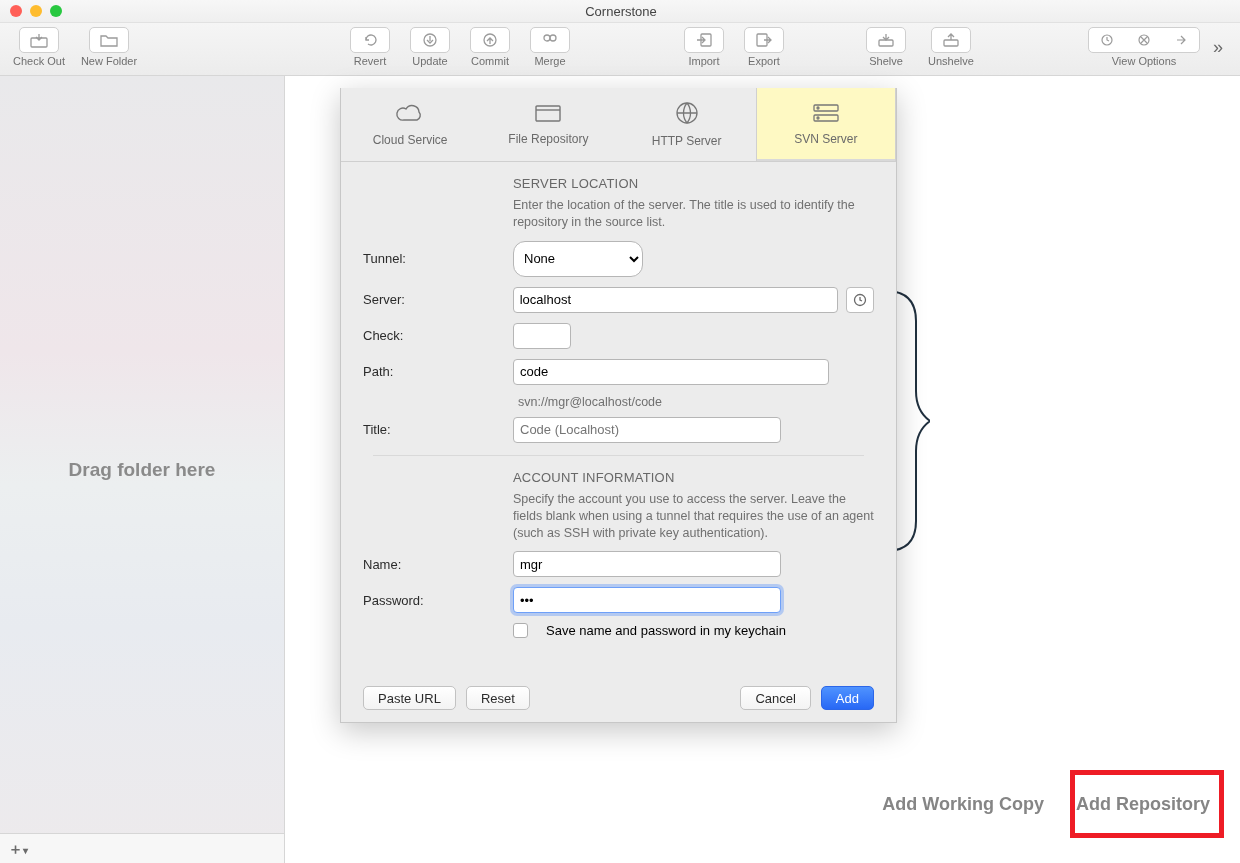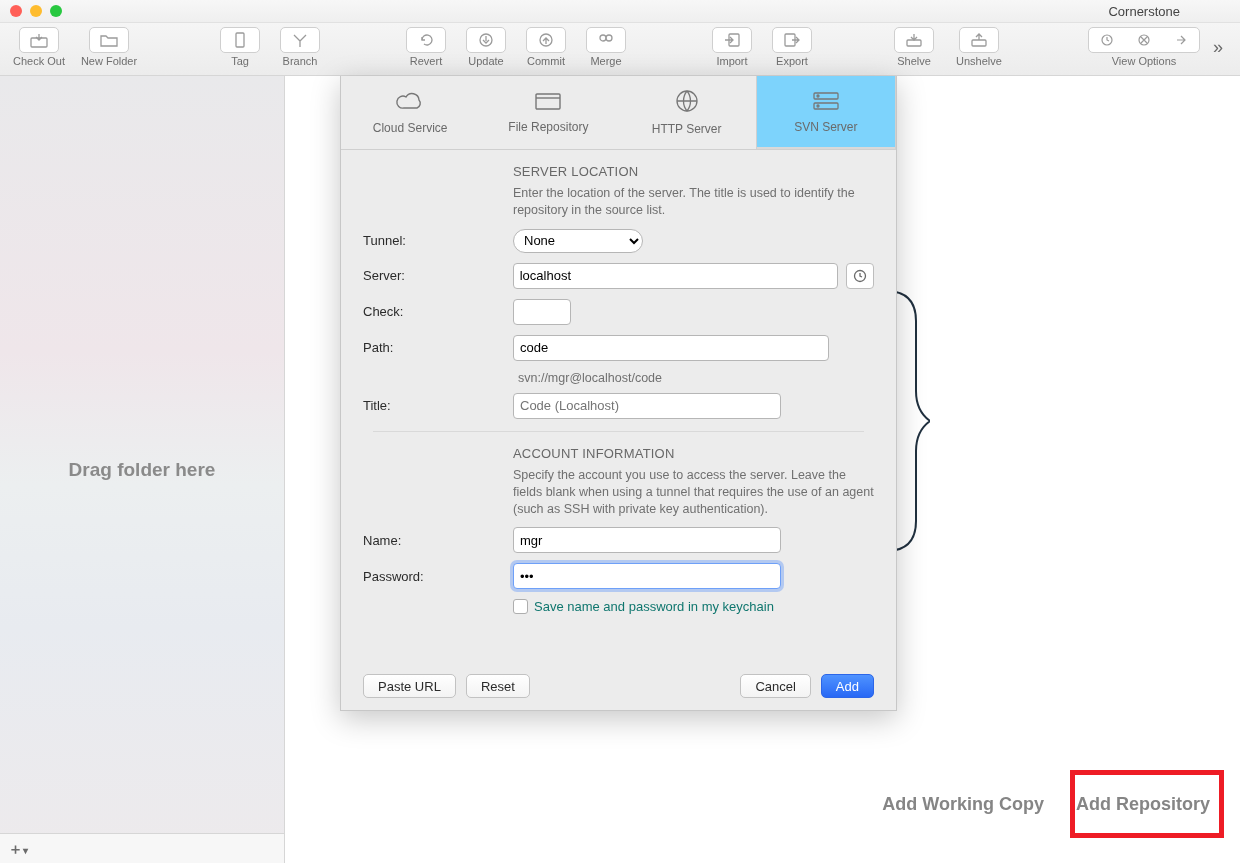--- a/index.html
+++ b/index.html
@@ -16,21 +16,21 @@
     font-size:13px;color:var(--text);background:#fff;overflow:hidden;
     position:relative;
   }
 
   
   .titlebar{height:23px;display:flex;align-items:center;border-bottom:1px solid #e1e1e1;
     background:linear-gradient(#f7f7f7,#efefef);}
   .traffic{display:flex;gap:8px;margin-left:10px}
   .dot{width:12px;height:12px;border-radius:50%}
   .dot.red{background:#ff5f57}.dot.amber{background:#febc2e}.dot.green{background:#28c840}
-  .wintitle{flex:1;text-align:right;font-size:13px;color:#444}
+  .wintitle{flex:1;text-align:center;font-size:13px;color:#444}
 
   
   .toolbar{height:53px;display:flex;align-items:flex-start;padding:4px 8px 0 8px;
     border-bottom:1px solid #d6d6d6;background:linear-gradient(#f5f5f5,#ececec);
     gap:0;}
   .tb-group{display:flex;gap:8px}
   .tb-spacer{flex:1}
   .tb-item{display:flex;flex-direction:column;align-items:center;width:62px;gap:2px;
     font-size:11px;color:var(--muted);cursor:default;}
   .tb-item .ico{width:40px;height:26px;border:1px solid #cfcfcf;border-radius:5px;
@@ -49,47 +49,47 @@
   .content{flex:1;background:#fff;position:relative}
 
   .bracket{position:absolute;right:310px;top:215px;pointer-events:none}
   .bracket svg{display:block}
 
   .bottom-links{position:absolute;bottom:48px;right:30px;display:flex;gap:32px;font-size:18px;color:#858585}
   .highlight-box{position:absolute;right:-14px;top:-24px;width:154px;height:68px;border:5px solid #ee1c25}
   .bottom-links .wrap{position:relative}
 
   
-  .sheet{position:absolute;left:340px;top:76px;width:557px;height:635px;
+  .sheet{position:absolute;left:340px;top:88px;width:557px;height:635px;
     background:var(--panel);border:1px solid #c7c7c7;border-top:none;box-shadow:0 8px 28px rgba(0,0,0,.22);}
   .sheet-tabs{display:flex;height:74px;border-bottom:1px solid #cfcfcf;}
   .stab{flex:1;display:flex;flex-direction:column;align-items:center;justify-content:center;gap:6px;
     color:#6a6a6a;font-size:12px;border-right:0;background:transparent;cursor:default}
-  .stab.active{background:#7dd3fc;box-shadow:inset 0 -2px 0 #d9d9d9;border-left:1px solid #d0d0d0;border-right:1px solid #d0d0d0}
+  .stab.active{background:#fef9c3;box-shadow:inset 0 -2px 0 #d9d9d9;border-left:1px solid #d0d0d0;border-right:1px solid #d0d0d0}
   .stab .sicon{color:#777}
 
   .sheet-body{padding:14px 22px 12px 22px}
   .section-head{font-size:13px;color:#686868;letter-spacing:.2px;margin:0 0 6px 150px}
   .section-desc{font-size:12.5px;color:#707070;margin:0 0 10px 150px;max-width:362px;line-height:1.35}
   hr.sep{border:none;border-top:1px solid #d9d9d9;margin:12px 10px 14px 10px}
 
   .row{display:flex;align-items:center;margin-bottom:10px}
   .row label{width:150px;text-align:left;padding-right:10px;color:#2b2b2b;font-size:13px}
   .input, select{height:26px;border:1px solid var(--input-border);border-radius:4px;
     background:#fff;font-size:13px;padding:0 6px;font-family:inherit}
   .input{width:268px}
   .input.wide{width:326px}
   .input.xwide{width:316px}
   .input.tiny{width:58px}
-  select.sel{width:130px;height:24px;-webkit-appearance:menulist;border-radius:12px}
+  select.sel{width:130px;height:36px;-webkit-appearance:menulist;border-radius:12px}
   .url-preview{margin:2px 0 8px 155px;color:#707070;font-size:12.5px}
   .hist-btn{margin-left:8px;width:28px;height:26px;border:1px solid #bdbdbd;border-radius:4px;
     background:#fff;display:flex;align-items:center;justify-content:center;color:#6a6a6a}
 
-  .chk-row{margin-left:150px;display:flex;align-items:center;gap:6px;color:#0f766e}
+  .chk-row{margin-left:150px;display:flex;align-items:center;gap:18px;color:#000000}
   .chk{width:15px;height:15px;border:1px solid #aeaeae;border-radius:3px;background:#fff}
 
   .sheet-footer{position:absolute;bottom:12px;left:22px;right:22px;display:flex;gap:10px;align-items:flex-start}
   .btn{height:24px;padding:0 14px;border:1px solid #c2c2c2;border-radius:5px;
     background:linear-gradient(#fff,#f3f3f3);font-size:13px;color:#2b2b2b;font-family:inherit;cursor:default}
   .btn.primary{background:linear-gradient(#4f93ff,#2868f5);border-color:#2c66e8;color:#fff;font-weight:500}
   .flex1{flex:1}
 
   .plus-icon{font-size:15px;line-height:1}
 </style>
@@ -122,38 +122,20 @@
         <svg width="18" height="14" viewBox="0 0 18 14" fill="none" stroke="currentColor" stroke-width="1.3">
             <path d="M1 3h5l2 2h9v8H1z"></path>
           </svg>
       </div>
       <span>New Folder</span>
     </div>
   </div>
 
   <div class="tb-spacer" style="max-width:130px"></div>
 
-  <div class="tb-group">
-    <div class="tb-item narrow">
-      <div class="ico">
-        <svg width="14" height="16" viewBox="0 0 14 16" fill="none" stroke="currentColor" stroke-width="1.3">
-            <rect x="3" y="1" width="8" height="14" rx="1"></rect>
-          </svg>
-      </div>
-      <span>Tag</span>
-    </div>
-    <div class="tb-item narrow">
-      <div class="ico">
-        <svg width="18" height="16" viewBox="0 0 18 16" fill="none" stroke="currentColor" stroke-width="1.3">
-            <path d="M9 15V9M9 9L3 3M9 9l6-6"></path>
-          </svg>
-      </div>
-      <span>Branch</span>
-    </div>
-  </div>
 
   <div class="tb-spacer" style="max-width:110px"></div>
 
   <div class="tb-group">
     <div class="tb-item narrow">
       <div class="ico">
         <svg width="16" height="16" viewBox="0 0 16 16" fill="none" stroke="currentColor" stroke-width="1.3">
             <path d="M4 8a5 5 0 1 1 2 4"></path>
             <path d="M4 5v3h3"></path>
           </svg>

